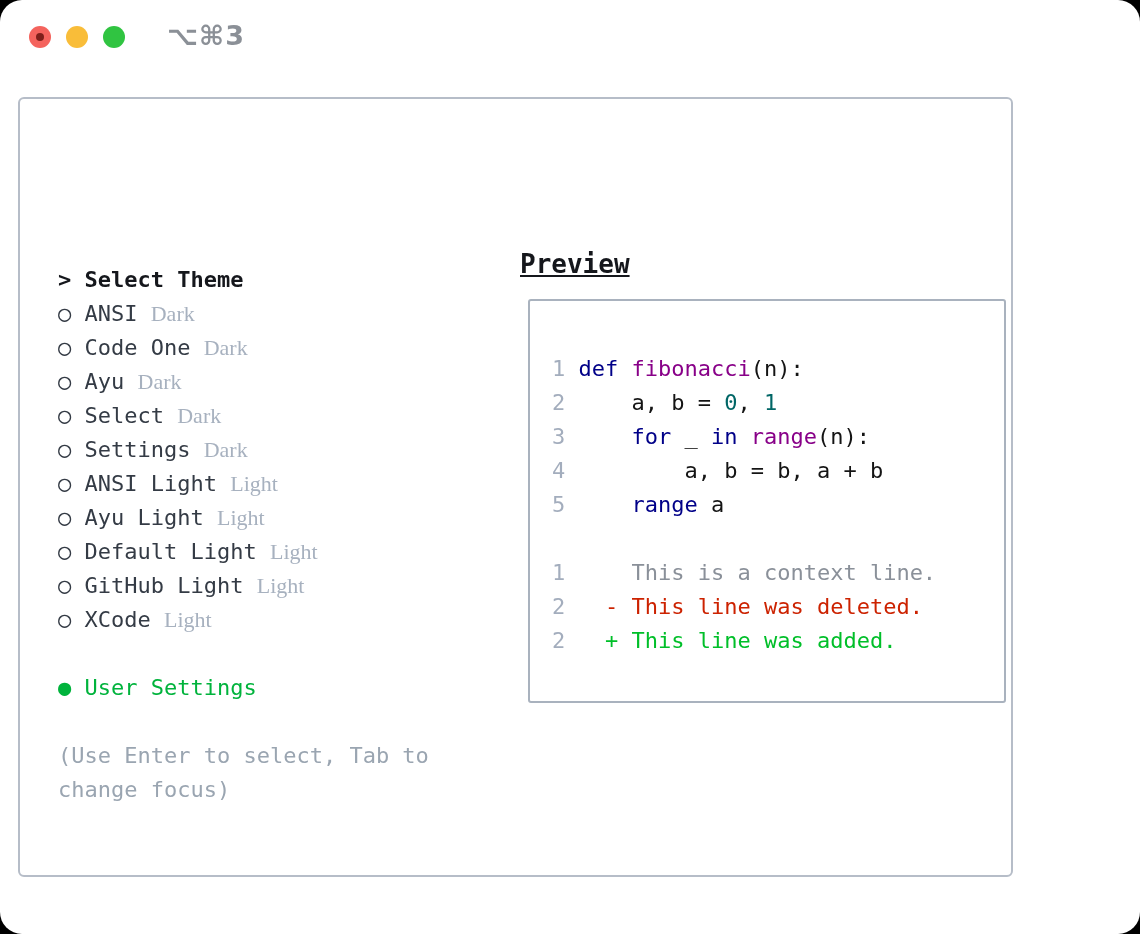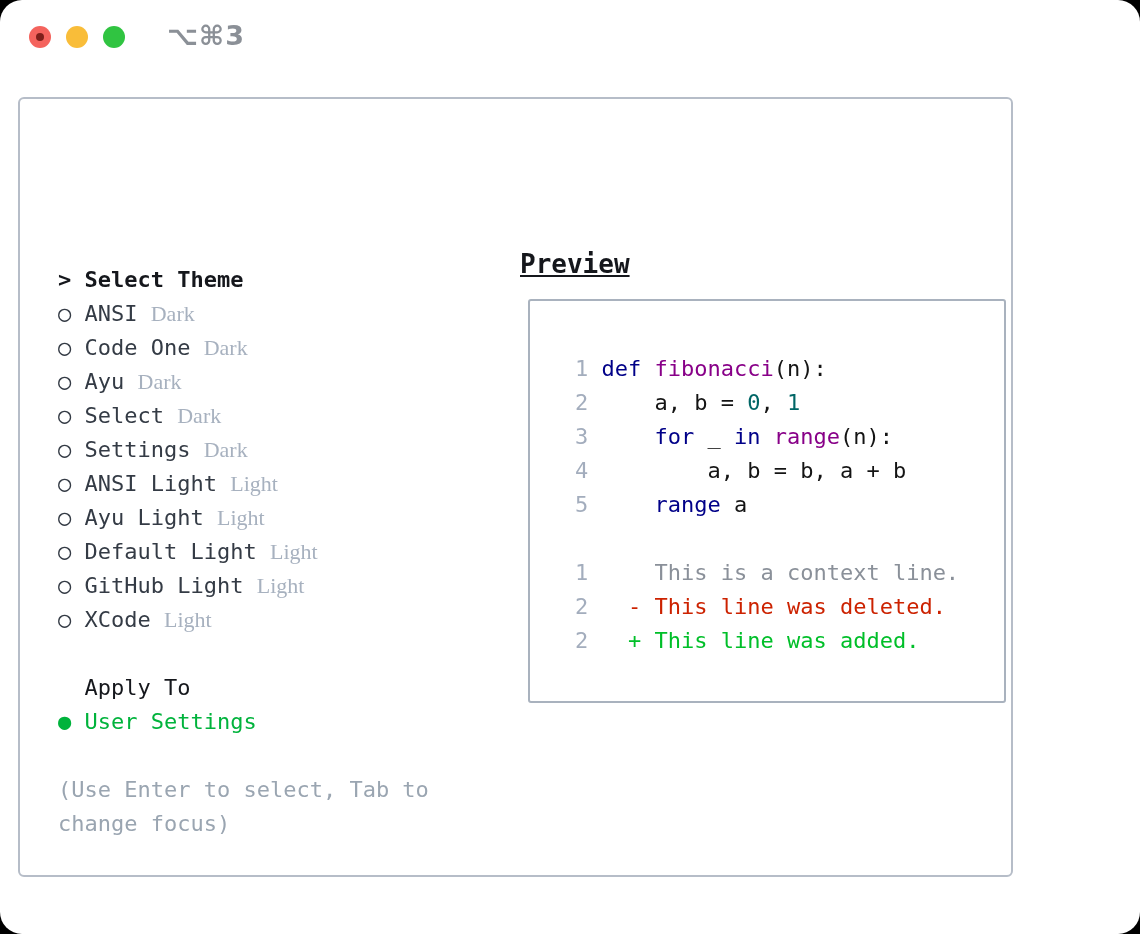--- a/index.html
+++ b/index.html
@@ -66,21 +66,21 @@
   }
   .preview-box {
     position: absolute; left: 508px; top: 200px;
     width: 478px; height: 404px;
     border: 2px solid #a9b2be;
     border-radius: 3px;
     background: #fff;
     padding: 51px 0 0 22px;
     font-size: 22px;
   }
-  .pline { height: 34px; line-height: 34px; white-space: pre; margin-left: 23px; }
+  .pline { height: 34px; line-height: 34px; white-space: pre; }
   .ln  { color: var(--line-number-gray); }
   .tok-kw  { color: var(--keyword-blue); }
   .tok-fn  { color: var(--function-purple); }
   .tok-lit { color: var(--literal-teal); }
   .tok-pl  { color: #141414; }
   .tok-ctx { color: var(--context-gray); }
   .tok-del { color: var(--deleted-red); }
   .tok-add { color: var(--added-green); }
 </style>
 </head>
@@ -107,21 +107,20 @@
           <div class="row"><span class="bullet">○</span> <span class="nm">Select</span> <span class="tag">Dark</span></div>
           <div class="row"><span class="bullet">○</span> <span class="nm">Settings</span> <span class="tag">Dark</span></div>
           <div class="row"><span class="bullet">○</span> <span class="nm">ANSI Light</span> <span class="tag">Light</span></div>
           <div class="row"><span class="bullet">○</span> <span class="nm">Ayu Light</span> <span class="tag">Light</span></div>
           <div class="row"><span class="bullet">○</span> <span class="nm">Default Light</span> <span class="tag">Light</span></div>
           <div class="row"><span class="bullet">○</span> <span class="nm">GitHub Light</span> <span class="tag">Light</span></div>
           <div class="row"><span class="bullet">○</span> <span class="nm">XCode</span> <span class="tag">Light</span></div>
         </div>
 
       <div class="row"></div>
-      <div class="row apply-header">Apply To</div>
 
       <div>
           <div class="row"><span class="bullet sel">●</span> <span class="nm sel">User Settings</span></div>
         </div>
 
       <div class="row"></div>
       <div class="row hint">(Use Enter to select, Tab to</div>
       <div class="row hint">change focus)</div>
     </div>
 

